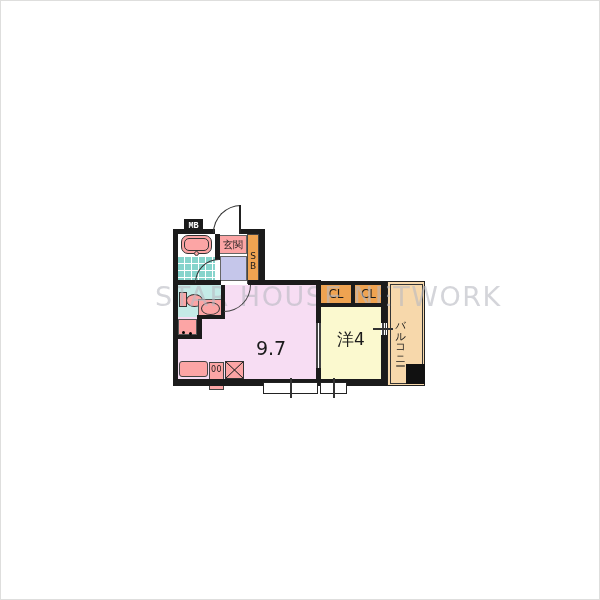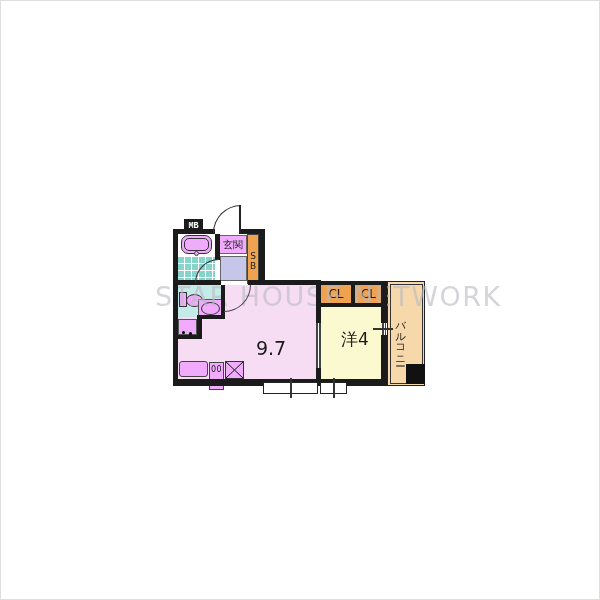--- a/index.html
+++ b/index.html
@@ -22,21 +22,21 @@
   .bath-tile{
     position:absolute;z-index:1;background:#86d4cc;
     background-image:
       repeating-linear-gradient(0deg,transparent 0 6px,#ffffff 6px 7px),
       repeating-linear-gradient(90deg,transparent 0 6px,#ffffff 6px 7px);
   }
   
   .wall{position:absolute;background:#1b1b1b;z-index:8;}
   .blacksq{position:absolute;background:#111;z-index:3;}
   
-  .fx{position:absolute;background:#f0abfc;border:1px solid #444;z-index:3;box-sizing:border-box;}
+  .fx{position:absolute;background:#fca5a5;border:1px solid #444;z-index:3;box-sizing:border-box;}
   .round{border-radius:50%;}
   .tub{border:1.5px solid #333;border-radius:7px;}
   .tub-inner{position:absolute;inset:2px;border:1px solid #333;border-radius:5px;}
   .xbox{
     background-image:
       linear-gradient(to top right, transparent calc(50% - 0.8px), #222 50%, transparent calc(50% + 0.8px)),
       linear-gradient(to bottom right, transparent calc(50% - 0.8px), #222 50%, transparent calc(50% + 0.8px));
   }
   .dot{position:absolute;background:#000;border-radius:50%;z-index:4;}
   .win{position:absolute;background:#fff;border:1.5px solid #222;z-index:9;box-sizing:border-box;}
@@ -113,21 +113,21 @@
   <div class="dot" style="left:181px;top:330px;width:3px;height:3px;"></div>
   <div class="dot" style="left:188px;top:331px;width:3px;height:3px;"></div>
 
   <div class="fx" style="left:178px;top:360px;width:29px;height:16px;border-radius:3px;"></div>
   <div class="fx" style="left:208px;top:361px;width:15px;height:28px;">
     <div class="lbl lbl-stove" style="left:0;top:0;width:100%;">00</div>
   </div>
   <div class="fx xbox" style="left:224px;top:360px;width:19px;height:18px;border:1.2px solid #333;"></div>
 
   <div class="lbl lbl-size" style="left:230px;top:336px;width:80px;">9.7</div>
-  <div class="lbl lbl-western" style="left:320px;top:327px;width:68px;">洋4</div>
+  <div class="lbl lbl-western" style="left:320px;top:327px;width:60px;">洋4</div>
 
   <div class="wall" style="left:172px;top:228px;width:5px;height:157px;"></div>
   <div class="wall" style="left:172px;top:228px;width:42px;height:5px;"></div>
   <div class="wall" style="left:240px;top:228px;width:24px;height:5px;"></div>
   <div class="wall" style="left:258px;top:228px;width:6px;height:56px;"></div>
   <div class="wall" style="left:214px;top:233px;width:5px;height:26px;"></div>
   <div class="wall" style="left:172px;top:279px;width:48px;height:5px;"></div>
   <div class="wall" style="left:247px;top:279px;width:17px;height:5px;"></div>
   <div class="wall" style="left:258px;top:279px;width:62px;height:5px;"></div>
   <div class="wall" style="left:316px;top:280px;width:70px;height:4px;"></div>

